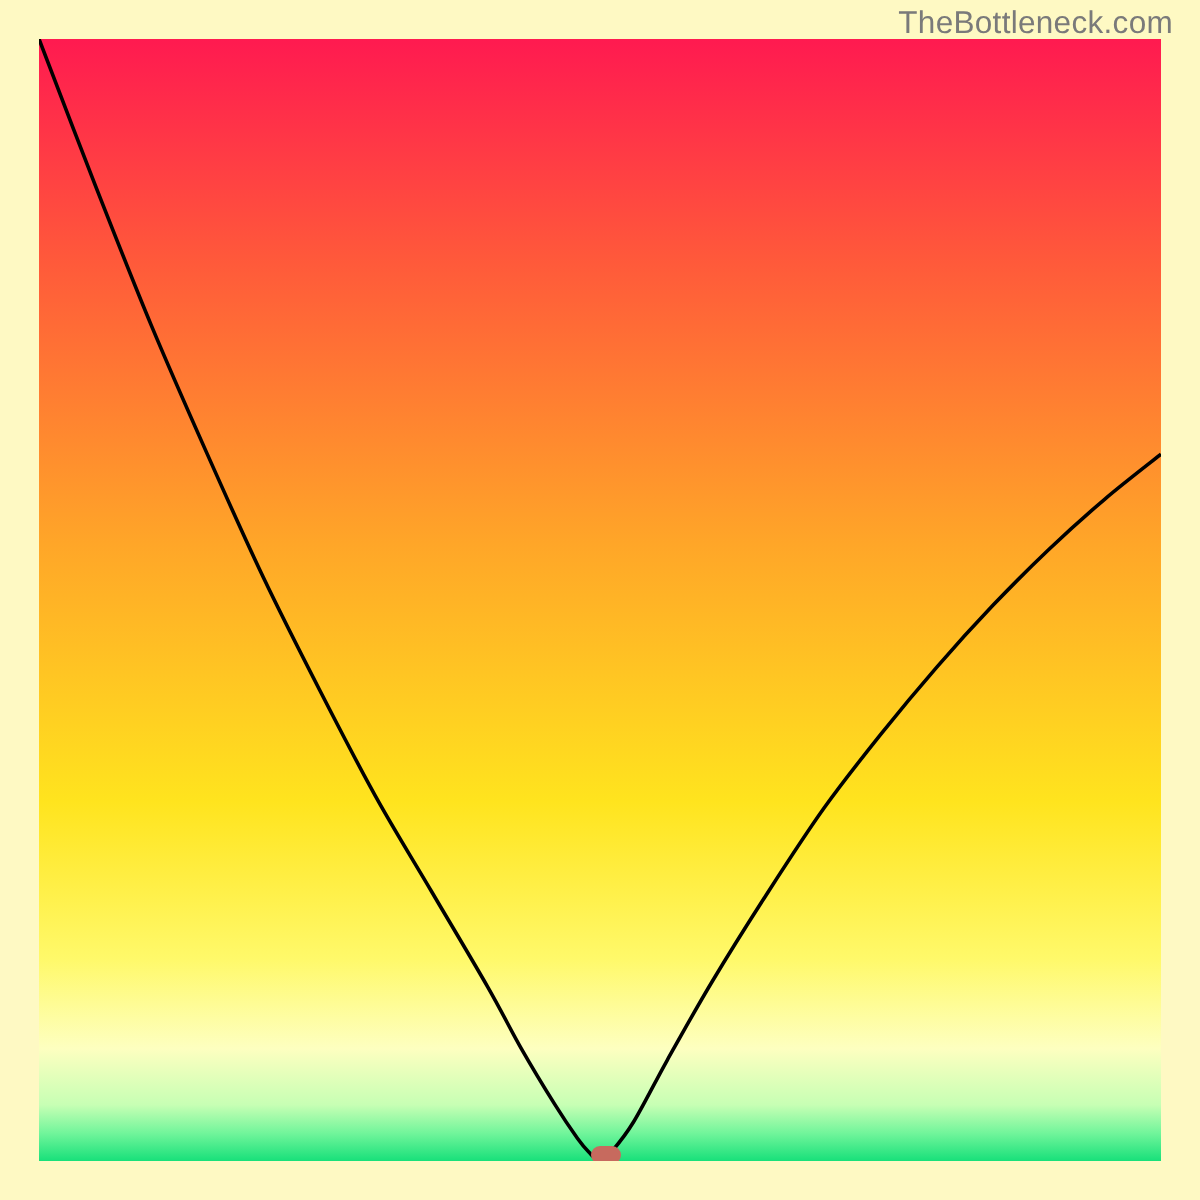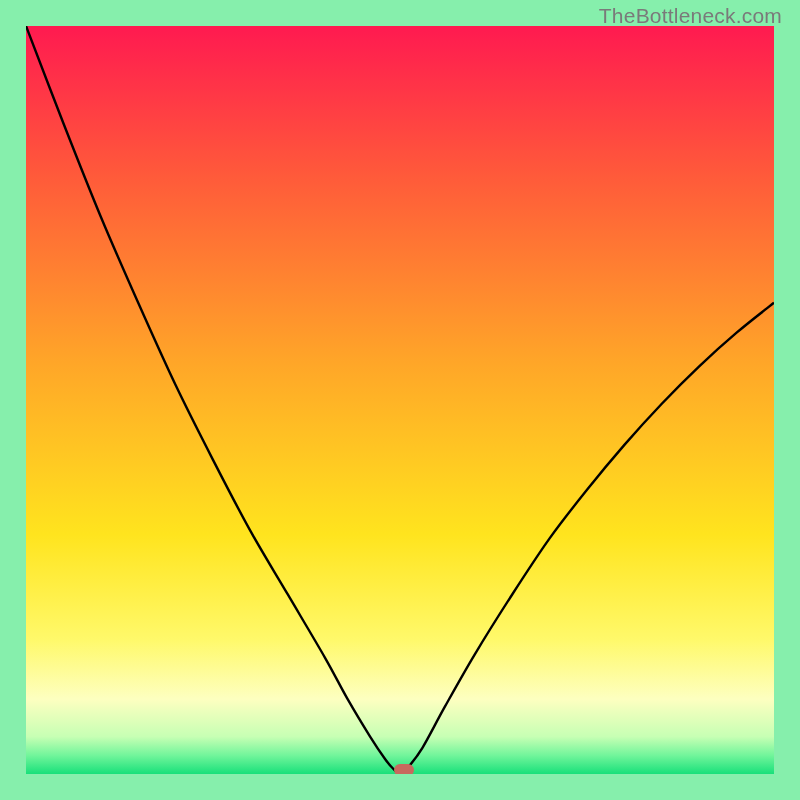--- a/index.html
+++ b/index.html
@@ -10,21 +10,21 @@
     background: #000;
     overflow: hidden;
     font-family: Arial, Helvetica, sans-serif;
   }
   .frame {
     position: absolute;
     left: 0;
     top: 0;
     width: 800px;
     height: 800px;
-    background: #86efac;
+    background: #fef9c3;
   }
   .plot-area {
     position: absolute;
     left: 26px;
     top: 26px;
     width: 748px;
     height: 748px;
     overflow: hidden;
   }
   .gradient {

